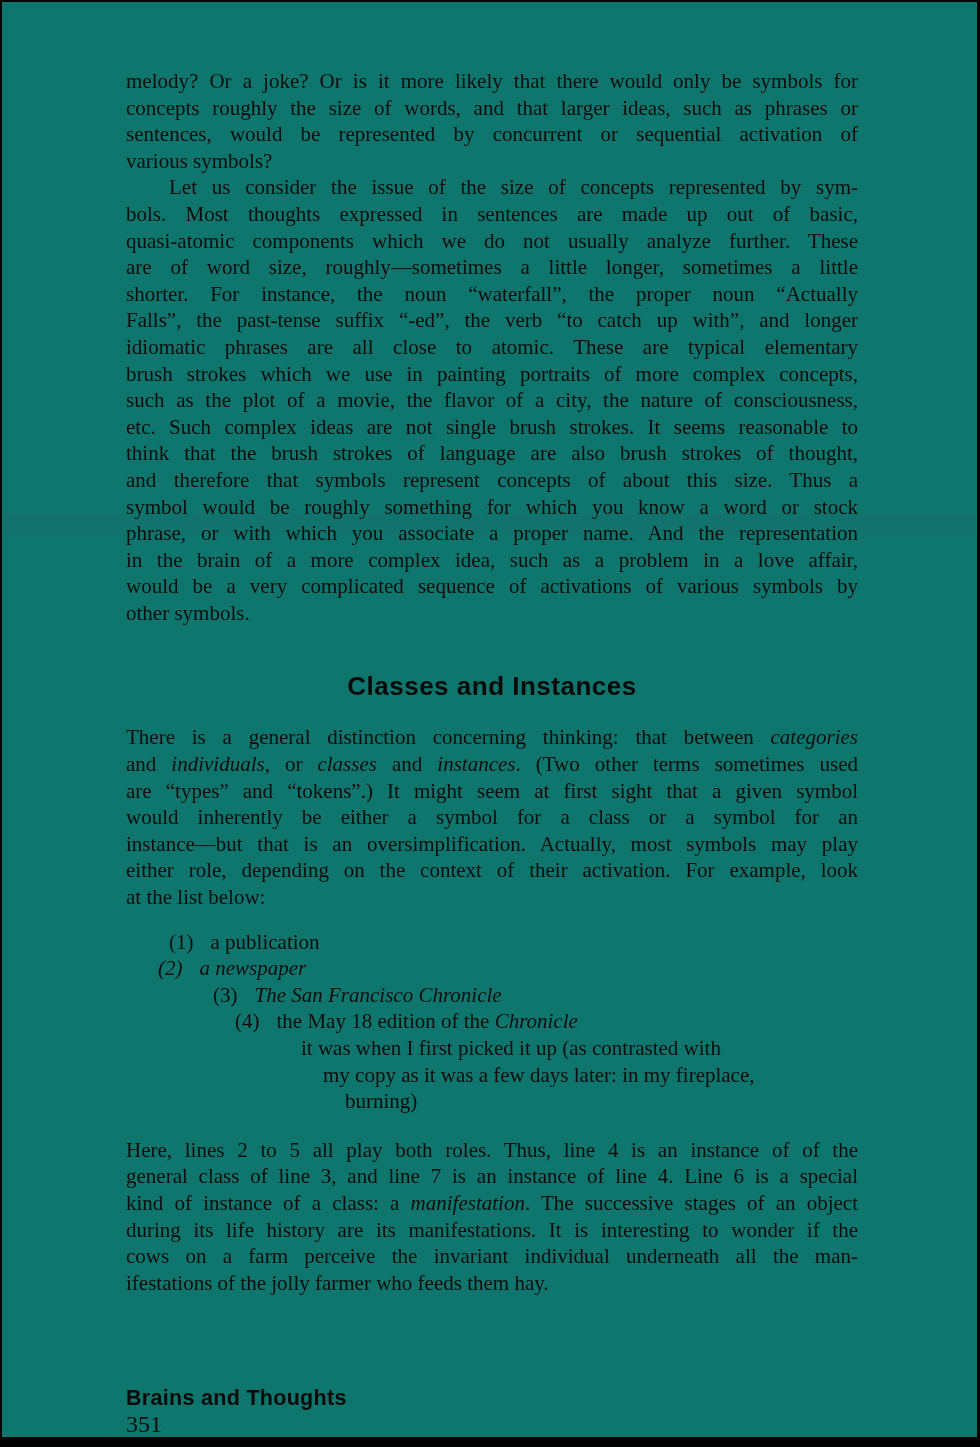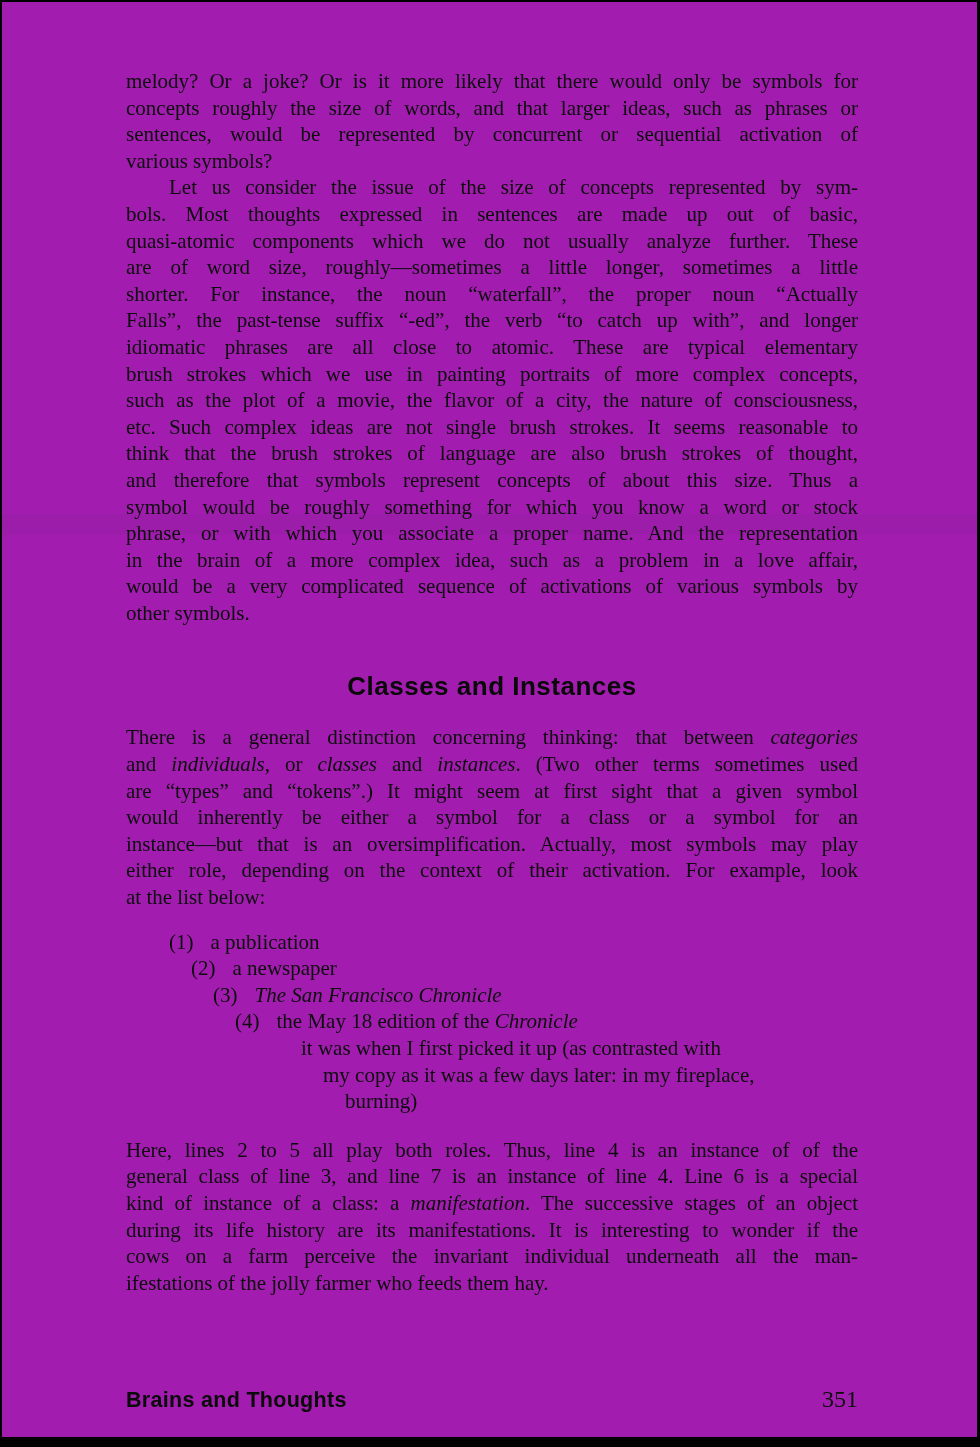--- a/index.html
+++ b/index.html
@@ -1,19 +1,19 @@
 <!DOCTYPE html>
 <html><head>
 <meta charset="utf-8">
 <style>
   html,body { margin:0; padding:0; background:#e8e8e8; }
   .page {
     position:relative;
     width:980px; height:1447px;
-    background:#a21caf;
+    background:#0f766e;
     box-sizing:border-box;
     border-left:2px solid #000;
     border-top:2px solid #000;
     border-right:3px solid #000;
     overflow:hidden;
     font-family:"Liberation Serif", serif;
     color:#0d0d0d;
   }
   .textblock {
     position:absolute;
@@ -44,20 +44,21 @@
     line-height:26.6px;
   }
   .lnum { display:inline-block; padding-right:17px; }
   .para4 { margin-top:22px; }
   .footer {
     position:absolute;
     left:124px; top:1384px; width:732px;
     display:flex;
     justify-content:space-between;
     align-items:baseline;
+    flex-direction:column;
   }
   .chapter-title {
     font-family:"Liberation Sans", sans-serif;
     font-weight:bold;
     font-size:21.5px;
     letter-spacing:0.3px;
     color:#0a0a0a;
   }
   .page-number {
     font-family:"Liberation Serif", serif;
@@ -122,21 +123,21 @@
         <div class="line j">and <i>individuals</i>, or <i>classes</i> and <i>instances</i>. (Two other terms sometimes used</div>
         <div class="line j">are “types” and “tokens”.) It might seem at first sight that a given symbol</div>
         <div class="line j">would inherently be either a symbol for a class or a symbol for an</div>
         <div class="line j">instance—but that is an oversimplification. Actually, most symbols may play</div>
         <div class="line j">either role, depending on the context of their activation. For example, look</div>
         <div class="line">at the list below:</div>
       </div>
 
     <div class="list">
         <div class="lrow" style="margin-left: 43px;"><span class="lnum">(1)</span><span>a publication</span></div>
-        <div class="lrow" style="margin-left: 65px;"><span class="lnum">(2)</span><span>a newspaper</span></div>
+        <div class="lrow" style="margin-left: 32px; font-style: italic;"><span class="lnum">(2)</span><span>a newspaper</span></div>
         <div class="lrow" style="margin-left: 87px;"><span class="lnum">(3)</span><span><i>The San Francisco Chronicle</i></span></div>
         <div class="lrow" style="margin-left: 109px;"><span class="lnum">(4)</span><span>the May 18 edition of the <i>Chronicle</i></span></div>
         <div class="lrow" style="margin-left: 175px;"><span>it was when I first picked it up (as contrasted with</span></div>
         <div class="lrow" style="margin-left: 197px;"><span>my copy as it was a few days later: in my fireplace,</span></div>
         <div class="lrow" style="margin-left: 219px;"><span>burning)</span></div>
       </div>
 
     <div class="para para4">
         <div class="line j">Here, lines 2 to 5 all play both roles. Thus, line 4 is an instance of of the</div>
         <div class="line j">general class of line 3, and line 7 is an instance of line 4. Line 6 is a special</div>

